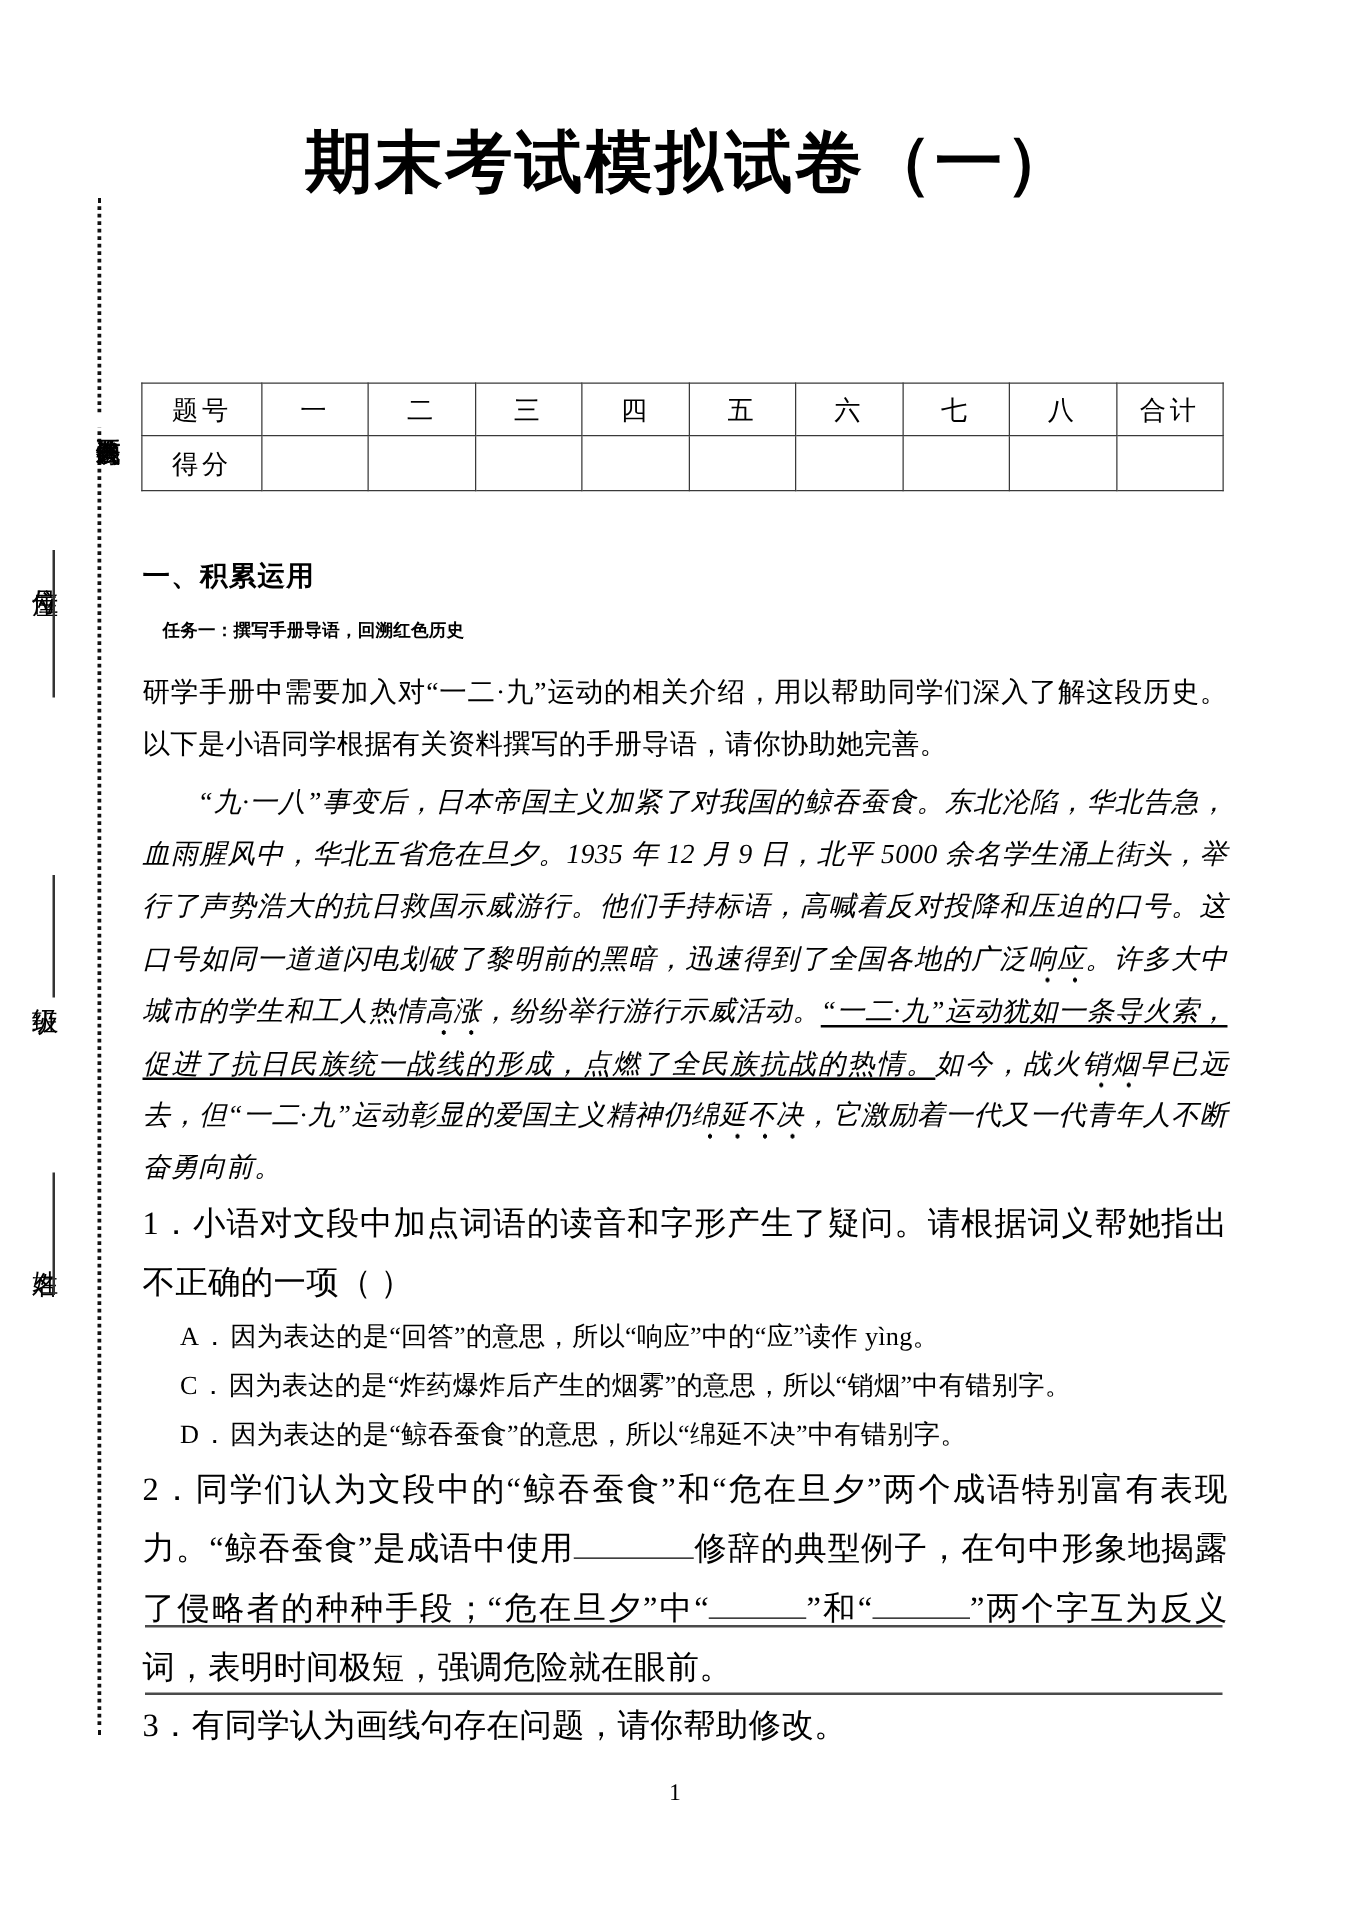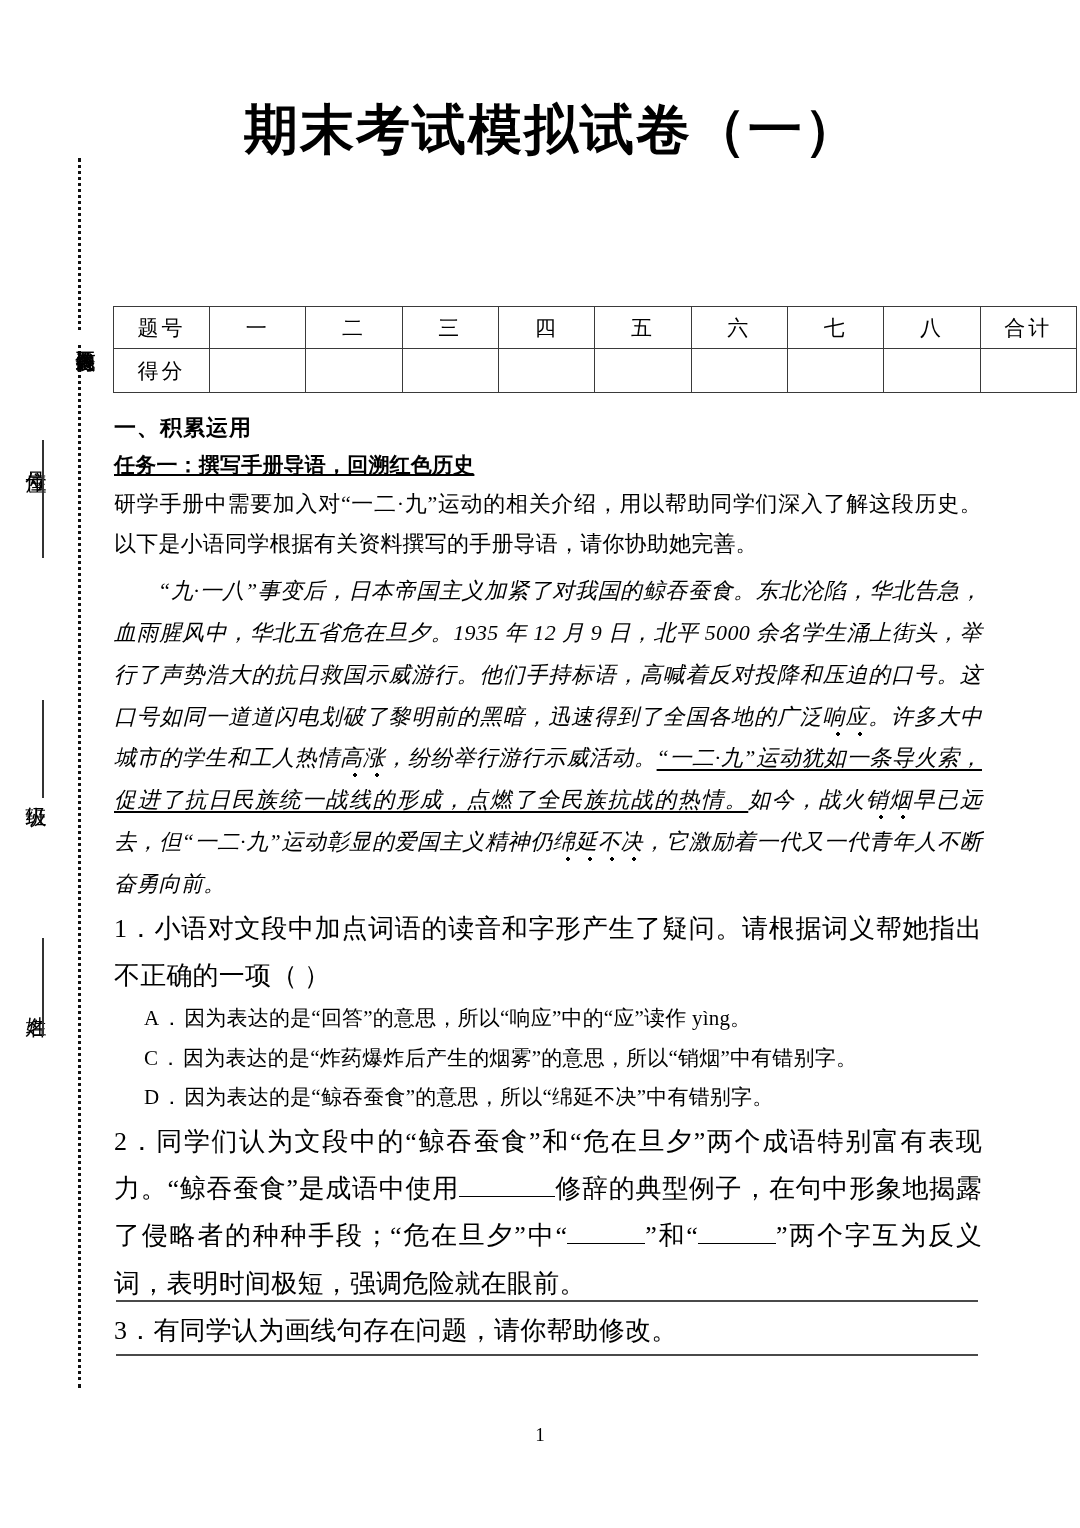--- a/index.html
+++ b/index.html
@@ -81,68 +81,67 @@
     line-height: 1.28;
     letter-spacing: 2px;
     white-space: nowrap;
   }
 
   
   #score-table {
     position: absolute;
     left: 113px;
     top: 306px;
-    width: 964px;
+    width: 866px;
     border-collapse: collapse;
     table-layout: fixed;
   }
   #score-table td {
     border: 1px solid #3a3a3a;
     height: 41px;
     text-align: center;
     vertical-align: middle;
     font-family: "Liberation Serif", "DejaVu Serif", serif;
     font-size: 21px;
     letter-spacing: 3px;
     padding: 0;
   }
   #score-table td.hdr-label { width: 95px; }
   #score-table tr.row-defen td { height: 43px; margin-top: 34px; }
 
   
   #body-content {
     position: absolute;
     left: 114px;
-    top: 411px;
+    top: 444px;
     width: 868px;
   }
   .sec-heading {
     font-family: "Liberation Serif", "DejaVu Serif", serif;
     font-size: 22px;
     font-weight: bold;
     line-height: 1.5;
     margin: 0 0 2px 0;
     letter-spacing: 1px;
   }
   .body-para {
     font-family: "Liberation Serif", "DejaVu Serif", serif;
     font-size: 22px;
     line-height: 1.82;
     margin: 0;
     text-align: justify;
     letter-spacing: 0.2px;
   }
   .task-line {
     font-family: "Liberation Serif", "DejaVu Serif", serif;
-    font-size: 21px;
+    font-size: 14px;
     font-weight: bold;
     line-height: 1.82;
-    margin: 0;
+    margin: 16px;
     letter-spacing: 0.2px;
-    text-decoration: underline;
   }
 
   
   #passage {
     font-family: "Liberation Serif", "DejaVu Serif", serif;
     font-style: italic;
     font-size: 22px;
     line-height: 1.9;
     margin: 6px 0 0 0;
     text-indent: 44px;

